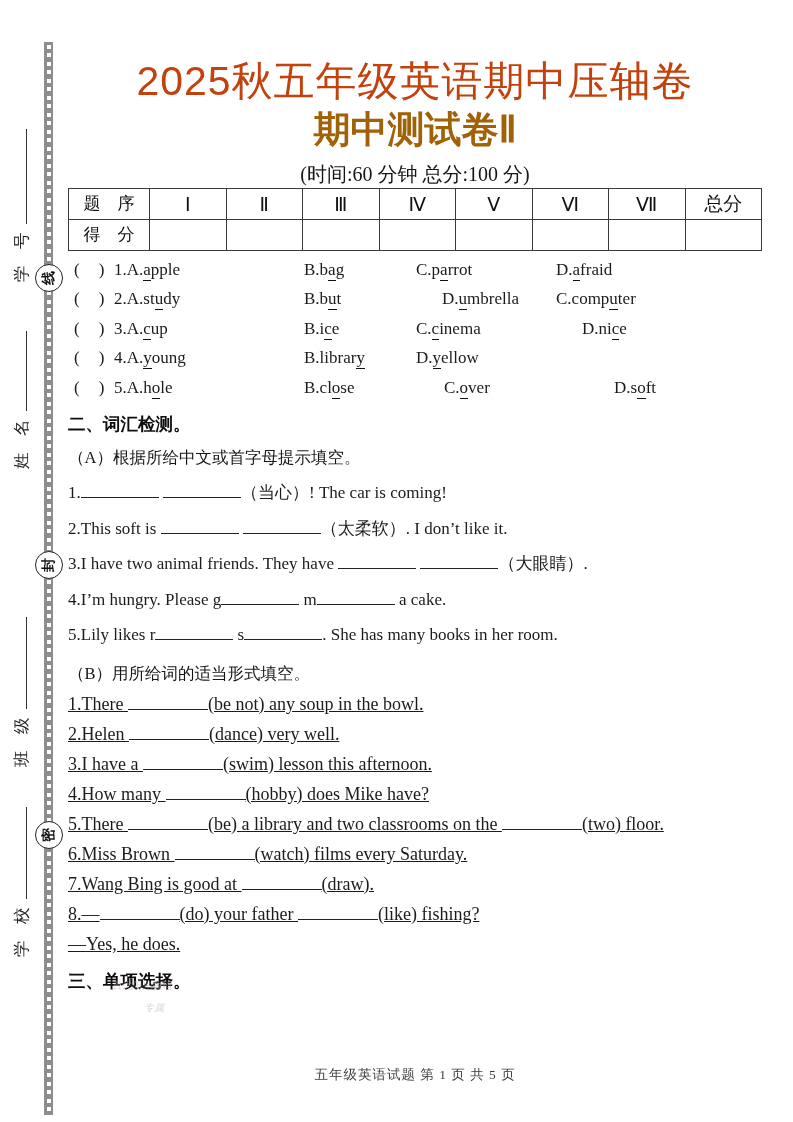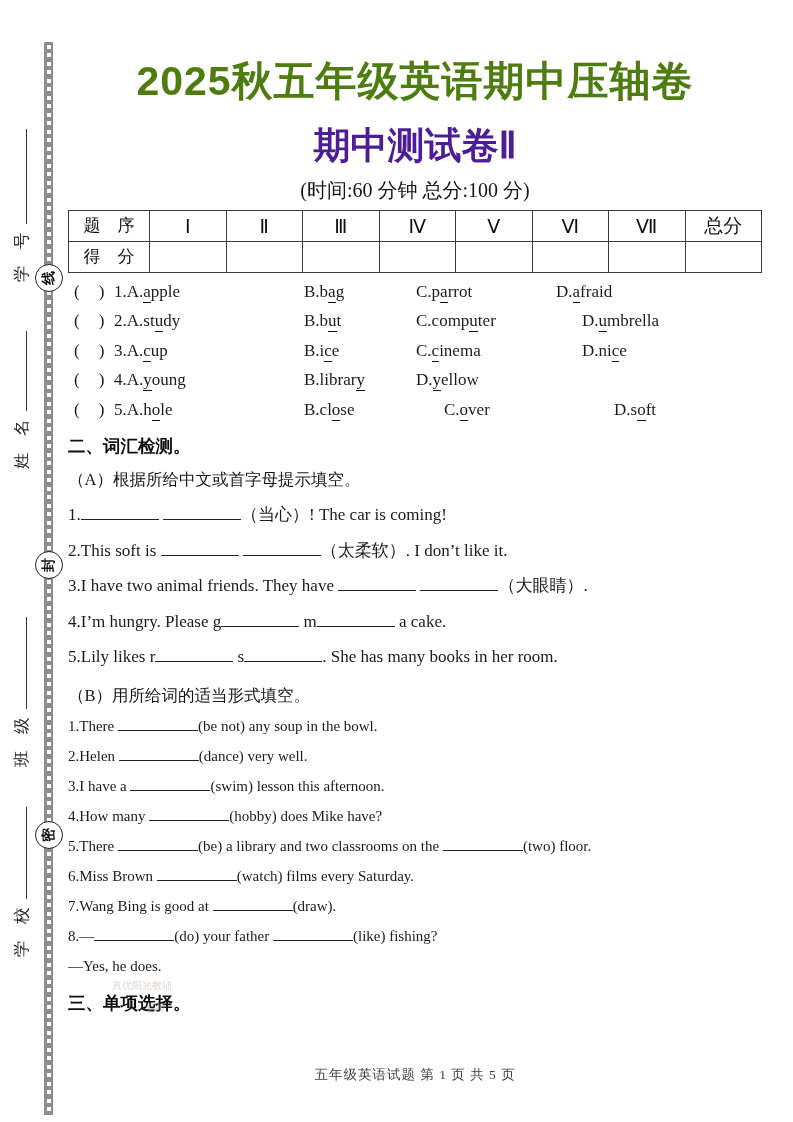--- a/index.html
+++ b/index.html
@@ -29,29 +29,29 @@
   .v-label {
     position:absolute; white-space:nowrap; transform:rotate(-90deg);
     font-size:16.5px; color:#222; z-index:2; text-align:left;
   }
   .vblank { display:inline-block; border-bottom:1.3px solid #333; height:13px; margin-left:8px; }
 
   
   .content { position:absolute; left:68px; top:0; width:694px; }
   h1.title {
     margin-top:58px; text-align:center; font-family:"Liberation Sans", sans-serif;
-    font-weight:bold; font-size:41px; letter-spacing:1px; color:#4d7c0f; line-height:1.15;
+    font-weight:normal; font-size:41px; letter-spacing:1px; color:#c2410c; line-height:1.15;
   }
   .subtitle {
-    margin-top:20px; text-align:center; font-family:"Liberation Sans", sans-serif;
-    font-weight:bold; font-size:37px; color:#4c1d95; line-height:1.15;
+    margin-top:4px; text-align:center; font-family:"Liberation Sans", sans-serif;
+    font-weight:bold; font-size:37px; color:#a16207; line-height:1.15;
   }
   .info { margin-top:9px; text-align:center; font-size:20px; color:#161616; }
 
-  table.score { width:100%; border-collapse:collapse; margin-top:6px; table-layout:fixed;padding-left:24px; }
+  table.score { width:100%; border-collapse:collapse; table-layout:fixed;padding-left:24px; }
   table.score td {
     border:1px solid #3a3a3a; height:31px; text-align:center; vertical-align:middle;
     font-family:"DejaVu Sans", sans-serif; font-size:19px; color:#111;
   }
   table.score td.labelcell { width:81px; font-size:17px; font-family:"Liberation Sans", sans-serif; }
 
   .sec-heading {
     margin-top:9px; font-family:"Liberation Sans", sans-serif; font-weight:bold;
     font-size:17.5px; color:#0e0e0e; line-height:26px;
   }
@@ -61,21 +61,21 @@
   #sec1-rows { margin-top:4px; }
   .opt-row {
     display:grid; grid-template-columns:40px 190px 112px 140px 1fr;
     line-height:29.5px; font-size:17px; padding-left:6px;
   }
   .opt-row .paren { letter-spacing:1px; }
   .ul { border-bottom:1.5px solid #111; padding-bottom:1px; }
 
   
   .items-a .fill-line { line-height:35.5px; font-size:17px; }
-  .items-b .fill-line { line-height:30px; font-size:15px; }
+  .items-b .fill-line { line-height:30px; font-size:18px;text-decoration:underline; }
   .items-a { margin-top:4px; }
   .items-b { margin-top:2px; }
   .blank {
     display:inline-block; border-bottom:1.2px solid #222; height:14px;
     vertical-align:baseline;
   }
 
   .wm { position:absolute; left:112px; top:981px; z-index:4; opacity:.5;
     color:#b9aea6; font-size:10px; line-height:10px; pointer-events:none; }
   .wm .wm2 { position:absolute; left:32px; top:22px;font-style:italic; }
@@ -152,22 +152,22 @@
           <span class="paren">(　)</span>
           <span>1.A.<span class="ul">a</span>pple</span>
           <span>B.b<span class="ul">a</span>g</span>
           <span>C.p<span class="ul">a</span>rrot</span>
           <span>D.<span class="ul">a</span>fraid</span>
         </div>
         <div class="opt-row">
           <span class="paren">(　)</span>
           <span>2.A.st<span class="ul">u</span>dy</span>
           <span>B.b<span class="ul">u</span>t</span>
+          <span style="padding-left: 26px;">D.<span class="ul">u</span>mbrella</span>
           <span>C.comp<span class="ul">u</span>ter</span>
-          <span style="padding-left: 26px;">D.<span class="ul">u</span>mbrella</span>
         </div>
         <div class="opt-row">
           <span class="paren">(　)</span>
           <span>3.A.<span class="ul">c</span>up</span>
           <span>B.i<span class="ul">c</span>e</span>
           <span>C.<span class="ul">c</span>inema</span>
           <span style="padding-left: 26px;">D.ni<span class="ul">c</span>e</span>
         </div>
         <div class="opt-row">
           <span class="paren">(　)</span>

